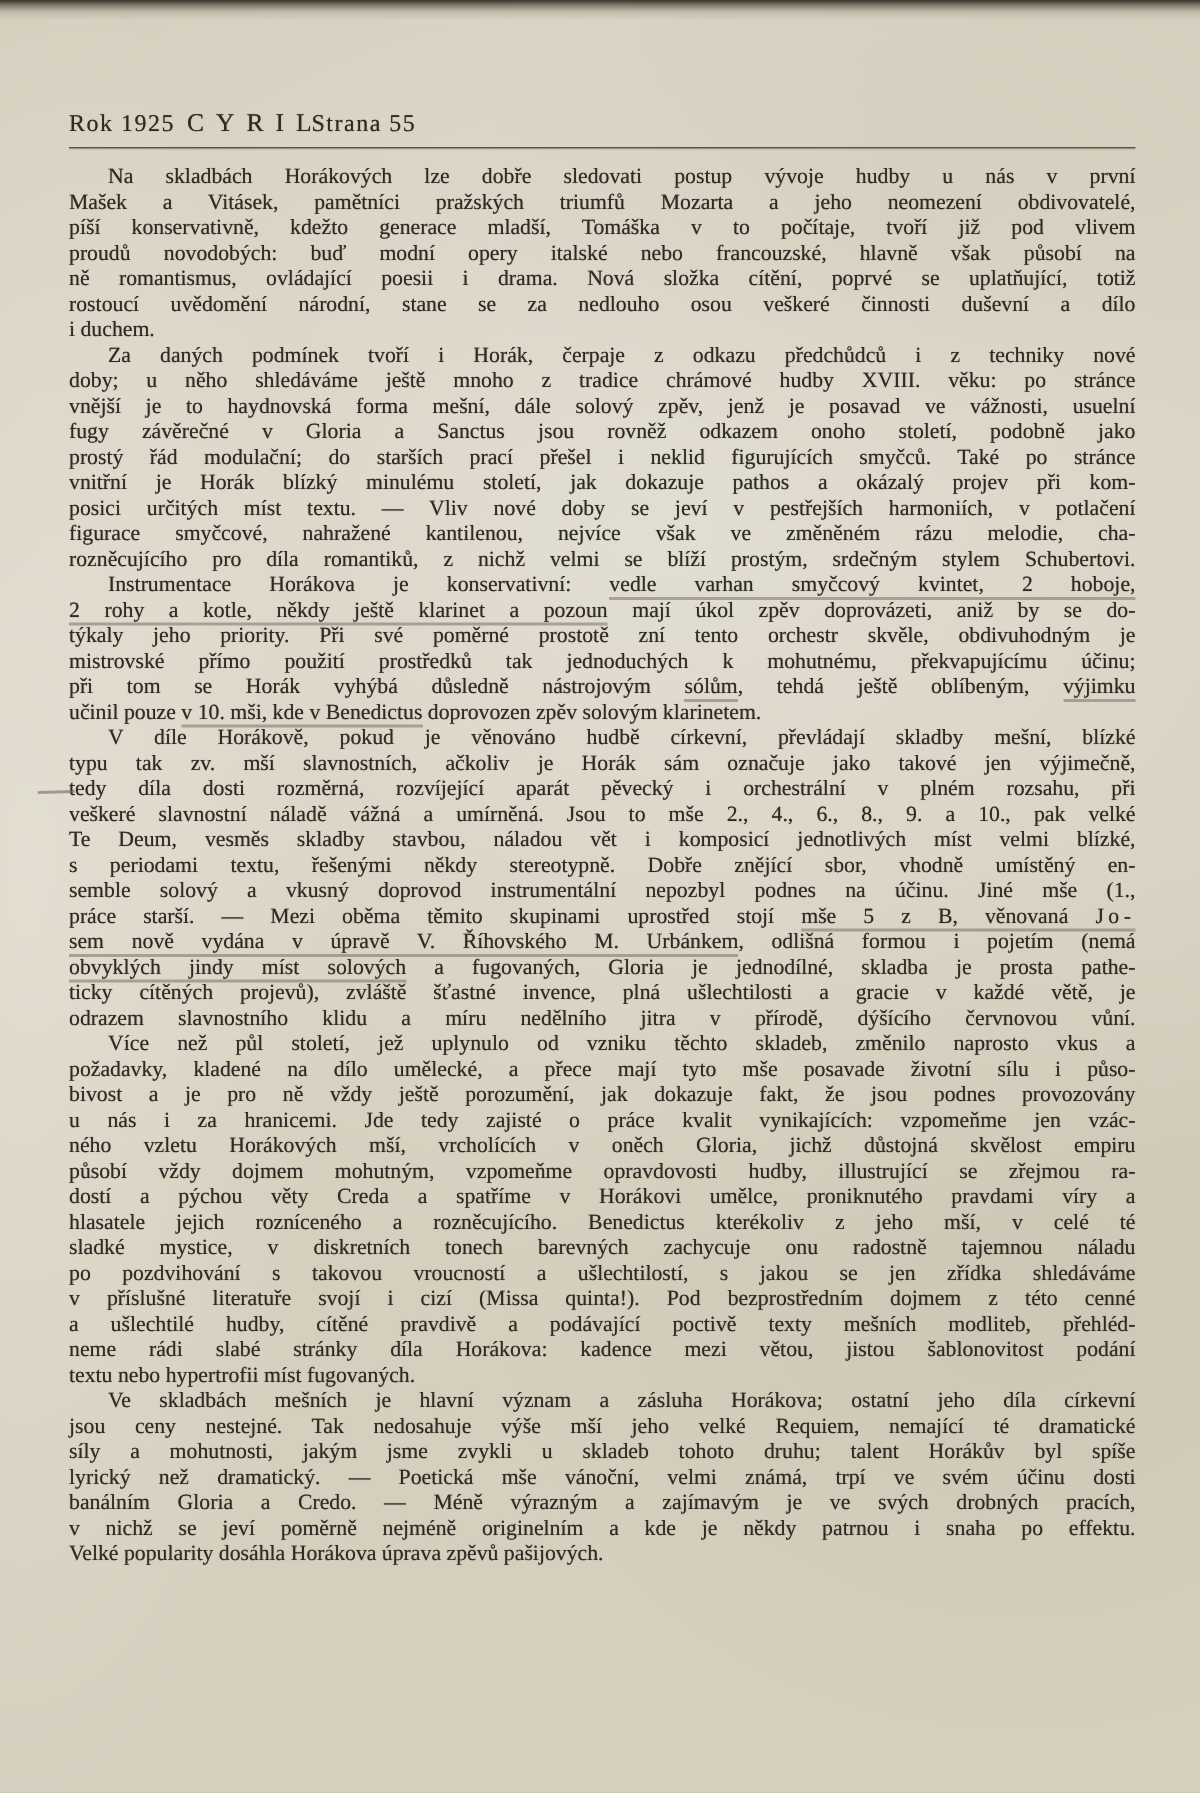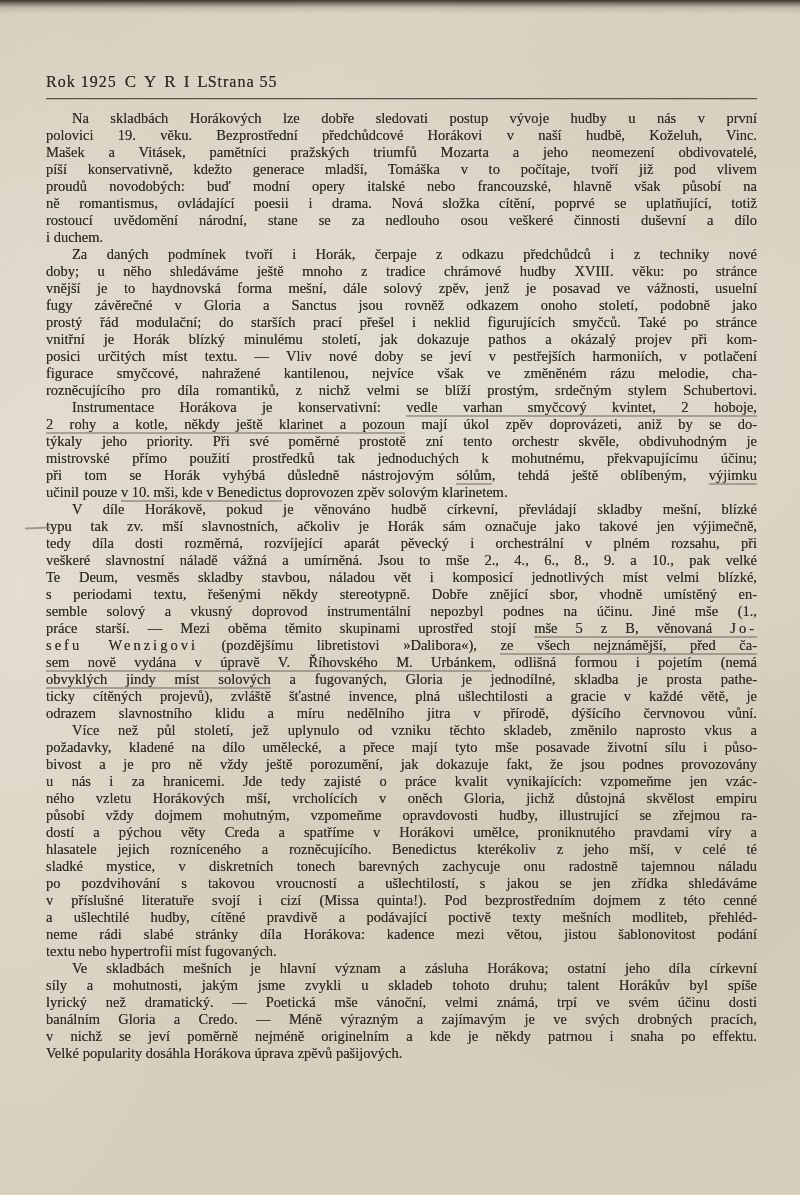--- a/index.html
+++ b/index.html
@@ -69,21 +69,20 @@
   <div class="header">
     <span class="year">Rok 1925</span>
     <span class="title">CYRIL</span>
     <span class="pageno">Strana 55</span>
   </div>
   <div class="header-rule"></div>
 
   <div class="body-text">
       <div class="para">
         <div class="line"><span>Na skladbách Horákových lze dobře sledovati postup vývoje hudby u nás v první</span></div>
-        <div class="line"><span>polovici 19. věku. Bezprostřední předchůdcové Horákovi v naší hudbě, Koželuh, Vinc.</span></div>
         <div class="line"><span>Mašek a Vitásek, pamětníci pražských triumfů Mozarta a jeho neomezení obdivovatelé,</span></div>
         <div class="line"><span>píší konservativně, kdežto generace mladší, Tomáška v to počítaje, tvoří již pod vlivem</span></div>
         <div class="line"><span>proudů novodobých: buď modní opery italské nebo francouzské, hlavně však působí na</span></div>
         <div class="line"><span>ně romantismus, ovládající poesii i drama. Nová složka cítění, poprvé se uplatňující, totiž</span></div>
         <div class="line"><span>rostoucí uvědomění národní, stane se za nedlouho osou veškeré činnosti duševní a dílo</span></div>
         <div class="line noj"><span>i duchem.</span></div>
       </div>
       <div class="para">
         <div class="line"><span>Za daných podmínek tvoří i Horák, čerpaje z odkazu předchůdců i z techniky nové</span></div>
         <div class="line"><span>doby; u něho shledáváme ještě mnoho z tradice chrámové hudby XVIII. věku: po stránce</span></div>
@@ -105,21 +104,20 @@
       </div>
       <div class="para">
         <div class="line"><span>V díle Horákově, pokud je věnováno hudbě církevní, převládají skladby mešní, blízké</span></div>
         <div class="line"><span>typu tak zv. mší slavnostních, ačkoliv je Horák sám označuje jako takové jen výjimečně,</span></div>
         <div class="line"><span>tedy díla dosti rozměrná, rozvíjející aparát pěvecký i orchestrální v plném rozsahu, při</span></div>
         <div class="line"><span>veškeré slavnostní náladě vážná a umírněná. Jsou to mše 2., 4., 6., 8., 9. a 10., pak velké</span></div>
         <div class="line"><span>Te Deum, vesměs skladby stavbou, náladou vět i komposicí jednotlivých míst velmi blízké,</span></div>
         <div class="line"><span>s periodami textu, řešenými někdy stereotypně. Dobře znějící sbor, vhodně umístěný en-</span></div>
         <div class="line"><span>semble solový a vkusný doprovod instrumentální nepozbyl podnes na účinu. Jiné mše (1.,</span></div>
         <div class="line"><span>práce starší. — Mezi oběma těmito skupinami uprostřed stojí </span><span class="pencil">mše 5 z B, věnovaná </span><span class="pencil lsp">Jo-</span></div>
-        <div class="line"><span class="lsp">sefu Wenzigovi</span><span> (pozdějšímu libretistovi »Dalibora«), </span><span class="pencil">ze všech nejznámější, před ča-</span></div>
         <div class="line"><span class="pencil">sem nově vydána v úpravě V. Říhovského M. Urbánkem</span><span>, odlišná formou i pojetím (nemá</span></div>
         <div class="line"><span class="pencil">obvyklých jindy míst solových</span><span> a fugovaných, Gloria je jednodílné, skladba je prosta pathe-</span></div>
         <div class="line"><span>ticky cítěných projevů), zvláště šťastné invence, plná ušlechtilosti a gracie v každé větě, je</span></div>
         <div class="line"><span>odrazem slavnostního klidu a míru nedělního jitra v přírodě, dýšícího červnovou vůní.</span></div>
       </div>
       <div class="para">
         <div class="line"><span>Více než půl století, jež uplynulo od vzniku těchto skladeb, změnilo naprosto vkus a</span></div>
         <div class="line"><span>požadavky, kladené na dílo umělecké, a přece mají tyto mše posavade životní sílu i půso-</span></div>
         <div class="line"><span>bivost a je pro ně vždy ještě porozumění, jak dokazuje fakt, že jsou podnes provozovány</span></div>
         <div class="line"><span>u nás i za hranicemi. Jde tedy zajisté o práce kvalit vynikajících: vzpomeňme jen vzác-</span></div>
@@ -129,20 +127,21 @@
         <div class="line"><span>hlasatele jejich rozníceného a rozněcujícího. Benedictus kterékoliv z jeho mší, v celé té</span></div>
         <div class="line"><span>sladké mystice, v diskretních tonech barevných zachycuje onu radostně tajemnou náladu</span></div>
         <div class="line"><span>po pozdvihování s takovou vroucností a ušlechtilostí, s jakou se jen zřídka shledáváme</span></div>
         <div class="line"><span>v příslušné literatuře svojí i cizí (Missa quinta!). Pod bezprostředním dojmem z této cenné</span></div>
         <div class="line"><span>a ušlechtilé hudby, cítěné pravdivě a podávající poctivě texty mešních modliteb, přehléd-</span></div>
         <div class="line"><span>neme rádi slabé stránky díla Horákova: kadence mezi větou, jistou šablonovitost podání</span></div>
         <div class="line noj"><span>textu nebo hypertrofii míst fugovaných.</span></div>
       </div>
       <div class="para">
         <div class="line"><span>Ve skladbách mešních je hlavní význam a zásluha Horákova; ostatní jeho díla církevní</span></div>
+        <div class="line"><span>jsou ceny nestejné. Tak nedosahuje výše mší jeho velké Requiem, nemající té dramatické</span></div>
         <div class="line"><span>síly a mohutnosti, jakým jsme zvykli u skladeb tohoto druhu; talent Horákův byl spíše</span></div>
         <div class="line"><span>lyrický než dramatický. — Poetická mše vánoční, velmi známá, trpí ve svém účinu dosti</span></div>
         <div class="line"><span>banálním Gloria a Credo. — Méně výrazným a zajímavým je ve svých drobných pracích,</span></div>
         <div class="line"><span>v nichž se jeví poměrně nejméně originelním a kde je někdy patrnou i snaha po effektu.</span></div>
         <div class="line noj"><span>Velké popularity dosáhla Horákova úprava zpěvů pašijových.</span></div>
       </div>
     </div>
 
   <div class="margin-dash"></div>
 </div>

